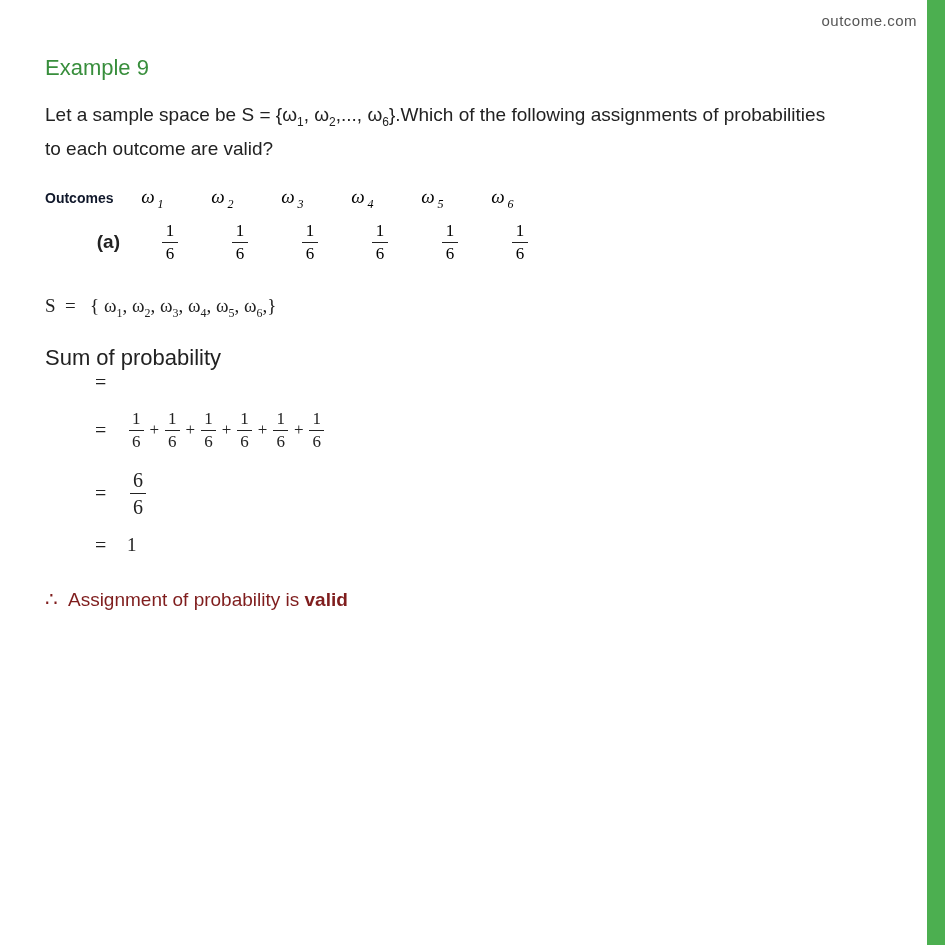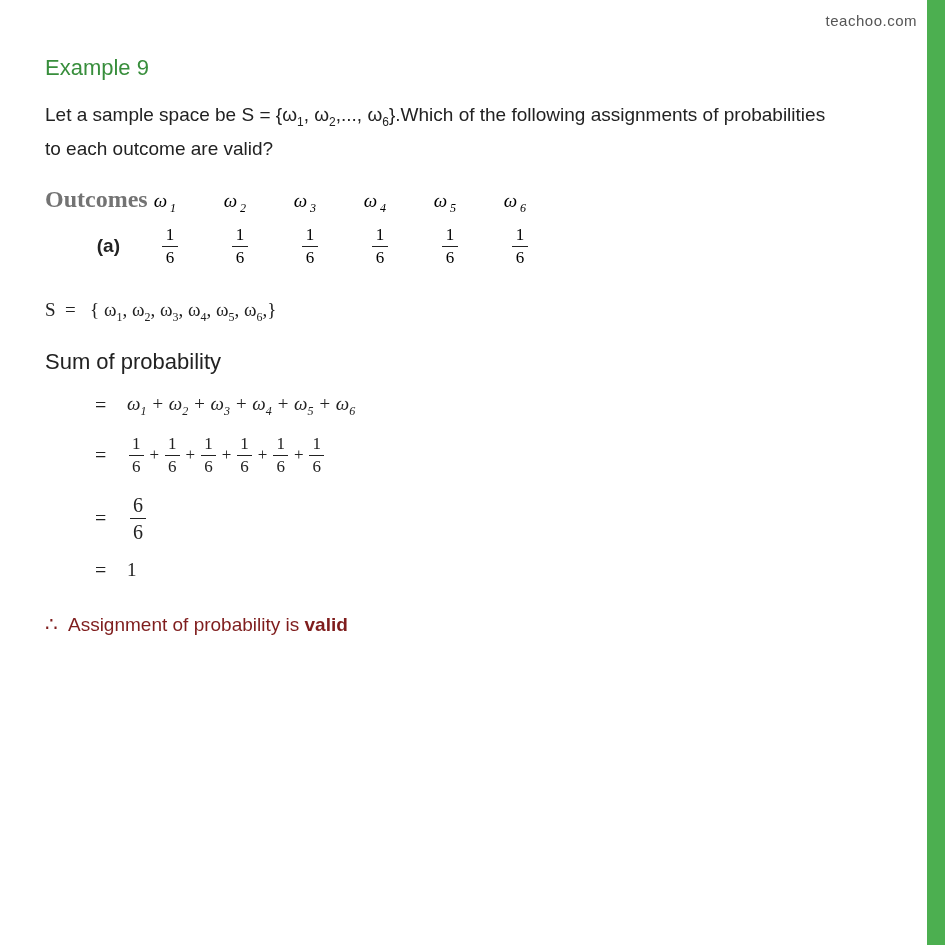--- a/index.html
+++ b/index.html
@@ -67,37 +67,38 @@
       margin-bottom: 22px;
       font-family: Liberation Sans, sans-serif;
     }
 
     
     .outcomes-section {
       margin-bottom: 28px;
     }
 
     .outcomes-label {
-      font-size: 24px;
+      font-size: 14px;
       font-weight: bold;
-      color: #737373;
-      font-family: Liberation Serif, serif;
+      color: #0f172a;
+      font-family: Liberation Sans, sans-serif;
       display: inline;
     }
 
     .outcomes-header {
       display: flex;
       align-items: baseline;
       margin-bottom: 8px;
     }
 
     .omega-cell {
       width: 70px;
       font-size: 19px;
       font-style: italic;
+      text-align: center;
       font-family: 'Times New Roman', Times, serif;
     }
 
     
     .part-a-row {
       display: flex;
       align-items: center;
       margin-bottom: 10px;
     }
 
@@ -145,21 +146,20 @@
       font-size: 19px;
       font-family: 'Times New Roman', Times, serif;
       margin-bottom: 24px;
       color: #222;
     }
 
     .sum-prob-heading {
       font-size: 22px;
       font-family: Arial, sans-serif;
       color: #222;
-      margin-bottom: 18px;
       font-weight: normal;
     }
 
     .math-step {
       display: flex;
       align-items: center;
       margin-bottom: 14px;
       padding-left: 50px;
       font-size: 19px;
       font-family: 'Times New Roman', Times, serif;
@@ -243,21 +243,21 @@
     }
   </style>
 </head>
 <body>
 
 <div class="page-container">
 
   <div class="sidebar-accent"></div>
 
   <div class="branding">
-    <span>teachoo.com</span>
+    <span>outcome.com</span>
   </div>
 
   <div class="content">
 
     <div class="example-title">Example 9</div>
 
     <div class="problem-text">
       Let a sample space be S = {ω<sub>1</sub>, ω<sub>2</sub>,..., ω<sub>6</sub>}.Which of the following assignments of probabilities to each outcome are valid?
     </div>
 
@@ -304,23 +304,20 @@
     <div class="solution-body">
 
       <div class="sample-space-line">
         S &nbsp;= &nbsp; { ω<sub>1</sub>, ω<sub>2</sub>, ω<sub>3</sub>, ω<sub>4</sub>, ω<sub>5</sub>, ω<sub>6</sub>,}
       </div>
 
       <div class="sum-prob-heading">Sum of probability</div>
 
       <div class="math-step">
         <span class="math-equals">=</span>
-        <span class="math-expr">
-          ω<sub>1</sub> + ω<sub>2</sub> + ω<sub>3</sub> + ω<sub>4</sub> + ω<sub>5</sub> + ω<sub>6</sub>
-        </span>
       </div>
 
       <div class="math-step">
         <span class="math-equals">=</span>
         <span class="math-fracs">
           <span class="inline-frac">
             <span class="fn">1</span>
             <span class="fd">6</span>
           </span>
           <span>+</span>

